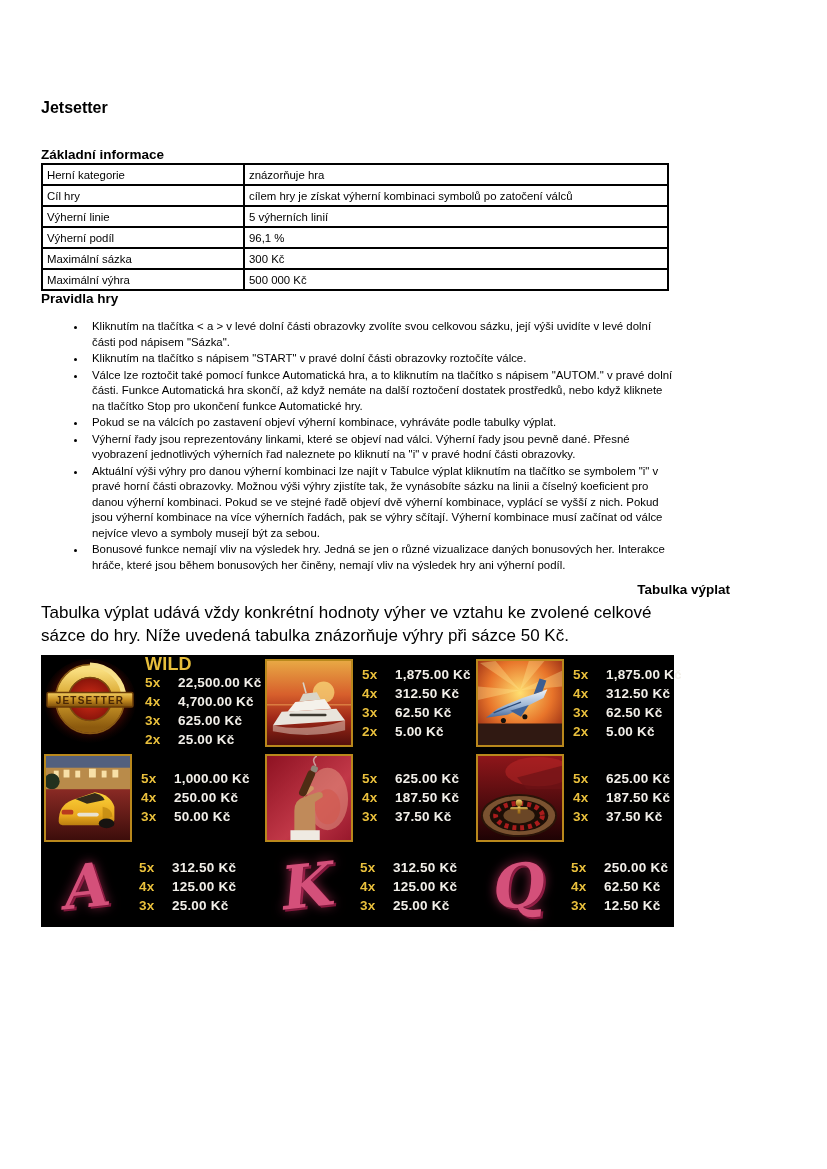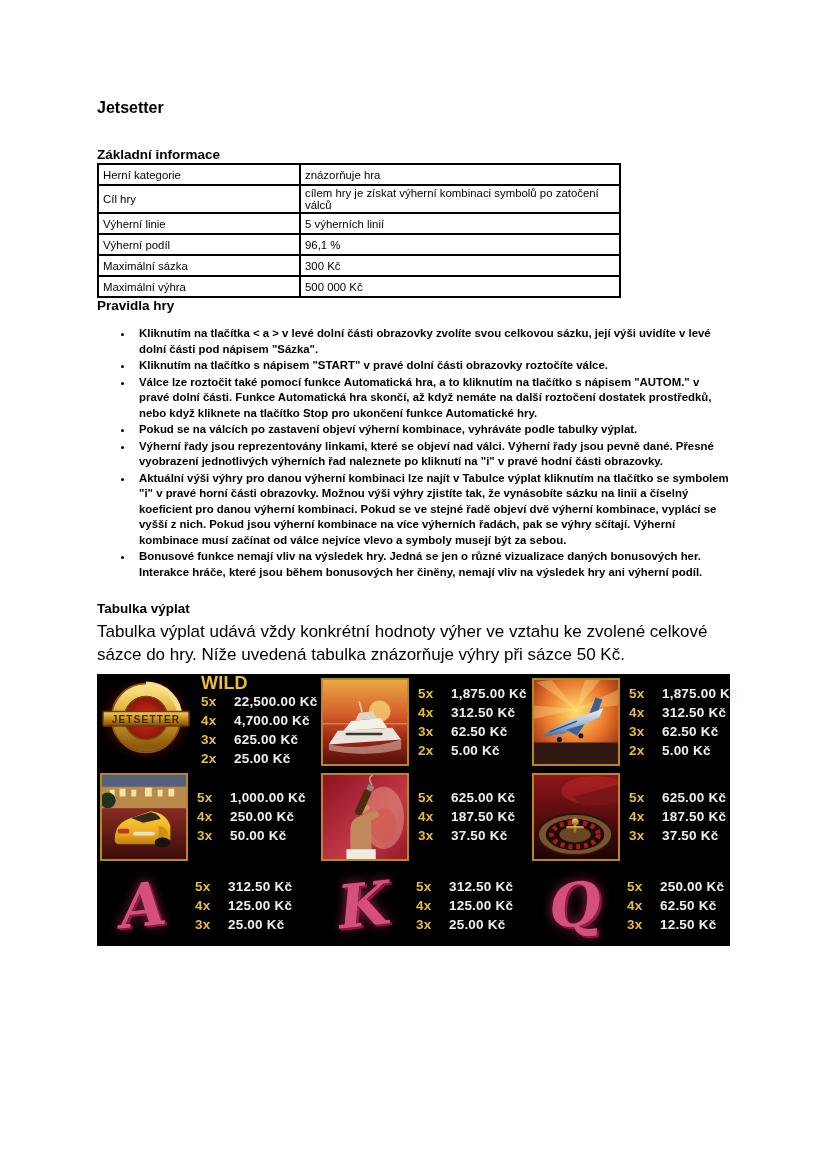--- a/index.html
+++ b/index.html
@@ -1,37 +1,37 @@
 <!DOCTYPE html>
 <html lang="cs"><head>
 <meta charset="utf-8">
 <style>
   html,body{margin:0;padding:0;}
   body{
     width:827px;height:1169px;background:#ffffff;color:#000;
     font-family:"Liberation Sans", sans-serif;
     -webkit-font-smoothing:antialiased;
   }
-  .page{padding:99px 97px 0 97px;box-sizing:border-box;}
+  .page{padding:99px 97px 0 41px;box-sizing:border-box;}
   h1{font-size:16px;margin:0;font-weight:bold;}
   h2{font-size:13.5px;margin:0;font-weight:bold;}
 
   
   .basic h2{margin-top:30px;margin-bottom:1px;}
-  table.info{border-collapse:collapse;width:524px;font-size:11.4px;table-layout:fixed;}
+  table.info{border-collapse:collapse;width:628px;font-size:11.4px;table-layout:fixed;}
   table.info td{border:2px solid #000;padding:1px 4px;height:17px;vertical-align:middle;}
   table.info td.label-col{width:192px;}
 
   
   .rules h2{margin-bottom:13px;}
   .rules ul{margin:0;padding-left:37px;width:596px;font-size:11.4px;line-height:1.36;}
-  .rules li{margin:0 0 1px 0;padding-left:5px;font-weight:bold;}
+  .rules li{margin:0 0 1px 9px;padding-left:5px;}
 
   
-  .pay h2{margin-top:21px;margin-bottom:3px;}
+  .pay h2{margin-top:9px;margin-bottom:3px;text-align:right;}
   .pay p.intro{margin:4px 0 8px 0;width:633px;font-size:17px;line-height:1.36;}
   .panel{
     width:633px;height:272px;background:#000;
     display:grid;grid-template-columns:211px 211px 211px;grid-template-rows:95px 95px 82px;
     box-sizing:border-box;
   }
   .cell{display:flex;align-items:center;padding-left:13px;box-sizing:border-box;}
   .cell:nth-child(3n+1){padding-left:3px;}
   .art{flex:0 0 auto;}
   .tile{width:84px;height:84px;border:2px solid #b9881c;box-shadow:inset 0 0 0 1px #6a4a08;background:#111;}

